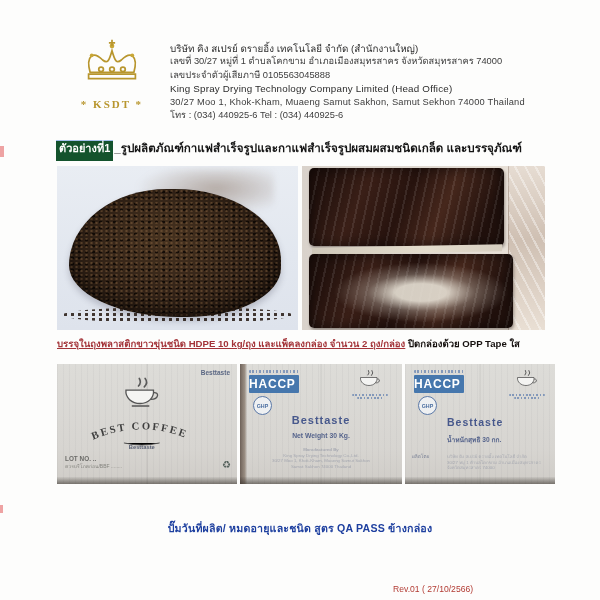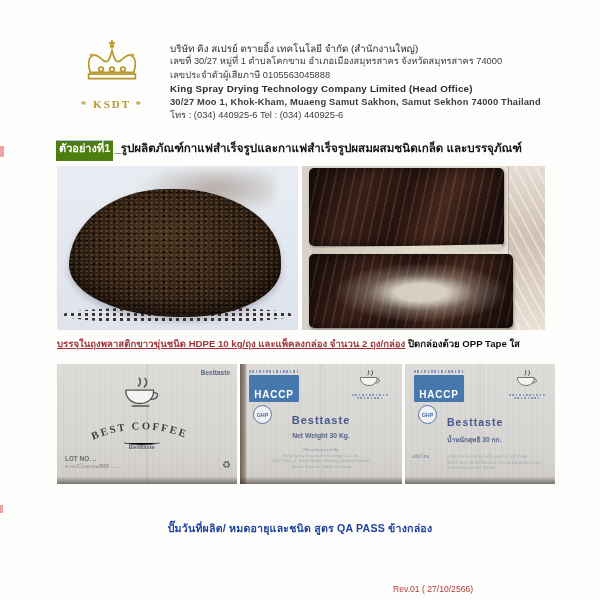--- a/index.html
+++ b/index.html
@@ -15,25 +15,25 @@
   
   .logo { position:absolute; left:62px; top:34px; width:100px; text-align:center; }
   .crown { width:78px; height:52px; display:block; margin:0 auto; }
   .crown path, .crown circle { stroke:#b8962e; fill:none; stroke-width:2.2; }
   .crown .fill { fill:#c9a736; stroke:none; }
   .brand-abbr { color:#b8962e; font-family:"Liberation Serif", serif; font-size:11px;
     font-weight:bold; letter-spacing:2px; margin-top:12px; }
   .haddr { position:absolute; left:170px; top:42px; }
   .hline { font-size:9.3px; color:#3c3c3c; line-height:13.4px; white-space:nowrap; }
   .h-name { font-size:9.8px; color:#2c2c2c; }
-  .h-en { letter-spacing:.2px;font-weight:bold; }
+  .h-en { letter-spacing:.2px; }
 
   
   .section-heading { position:absolute; left:56px; top:138px; white-space:nowrap; }
-  .example-label { background:#4d7c0f; color:#fff; font-weight:bold; font-size:11px;
+  .example-label { background:#14532d; color:#fff; font-weight:bold; font-size:11px;
     padding:1px 3px 7px 3px; box-shadow:0 -1px 0 rgba(90,140,220,.55); }
   .section-title { font-weight:bold; color:#141414; font-size:11.6px; margin-left:1px;text-align:center; }
 
   
   .photo { position:absolute; top:166px; height:164px; overflow:hidden; }
   .photo-pile { left:57px; width:241px;
     background:linear-gradient(180deg,#e9edf3 0%,#e2e7ef 55%,#dee3ec 100%); }
   .pile-halo { position:absolute; left:30%; top:2%; width:60%; height:30%;
     background:radial-gradient(ellipse at 60% 40%, rgba(105,75,52,.4), transparent 65%);
     filter:blur(3px); }
@@ -101,22 +101,22 @@
     letter-spacing:2.5px; fill:#3e3e3e; }
   .arc-underline { stroke:#4a4a4a; stroke-width:1; }
   .b1-sub { font-size:5.8px; color:#585f72; font-weight:bold; margin-top:-4px; }
   .b1-lot { position:absolute; left:8px; bottom:22px; font-size:6.4px; color:#6b6b68; font-weight:bold; }
   .b1-bbf { position:absolute; left:8px; bottom:14px; font-size:5px; color:#85857f; }
   .b1-recycle { position:absolute; right:6px; bottom:14px; font-size:10px; color:#55615c; }
 
   .cert { position:absolute; left:9px; top:6px; width:50px; }
   .fp { height:3px; margin-bottom:2px; border-radius:1px;
     background:repeating-linear-gradient(90deg, rgba(74,110,168,.6) 0 1.6px, transparent 1.6px 3.4px); }
-  .haccp-badge { background:#4677ad; color:#fff; font-weight:bold; font-size:10px;
-    letter-spacing:.8px; text-align:center; padding:14px 0 2px; border-radius:1px; }
+  .haccp-badge { background:#4677ad; color:#fff; font-weight:bold; font-size:12px;
+    letter-spacing:.8px; padding:2px 0 2px; border-radius:1px; }
   .ghp-badge { width:17px; height:17px; border:1px solid #5b79a8; border-radius:50%;
     margin:3px 0 0 4px; display:flex; align-items:center; justify-content:center; background:#eef0f2; }
   .ghp-badge span { font-size:5.3px; font-weight:bold; color:#4a6ea0; }
   .cup-small { position:absolute; top:5px; width:40px; text-align:center; }
   .box2 .cup-small { right:12px; }
   .box3 .cup-small { right:8px; }
   .cup-small .cup-svg { width:30px; height:24px; }
   .cup-small .fp { height:2px; margin:1px 2px; }
   .cup-small .fp2 { margin:1px 7px; }
 

